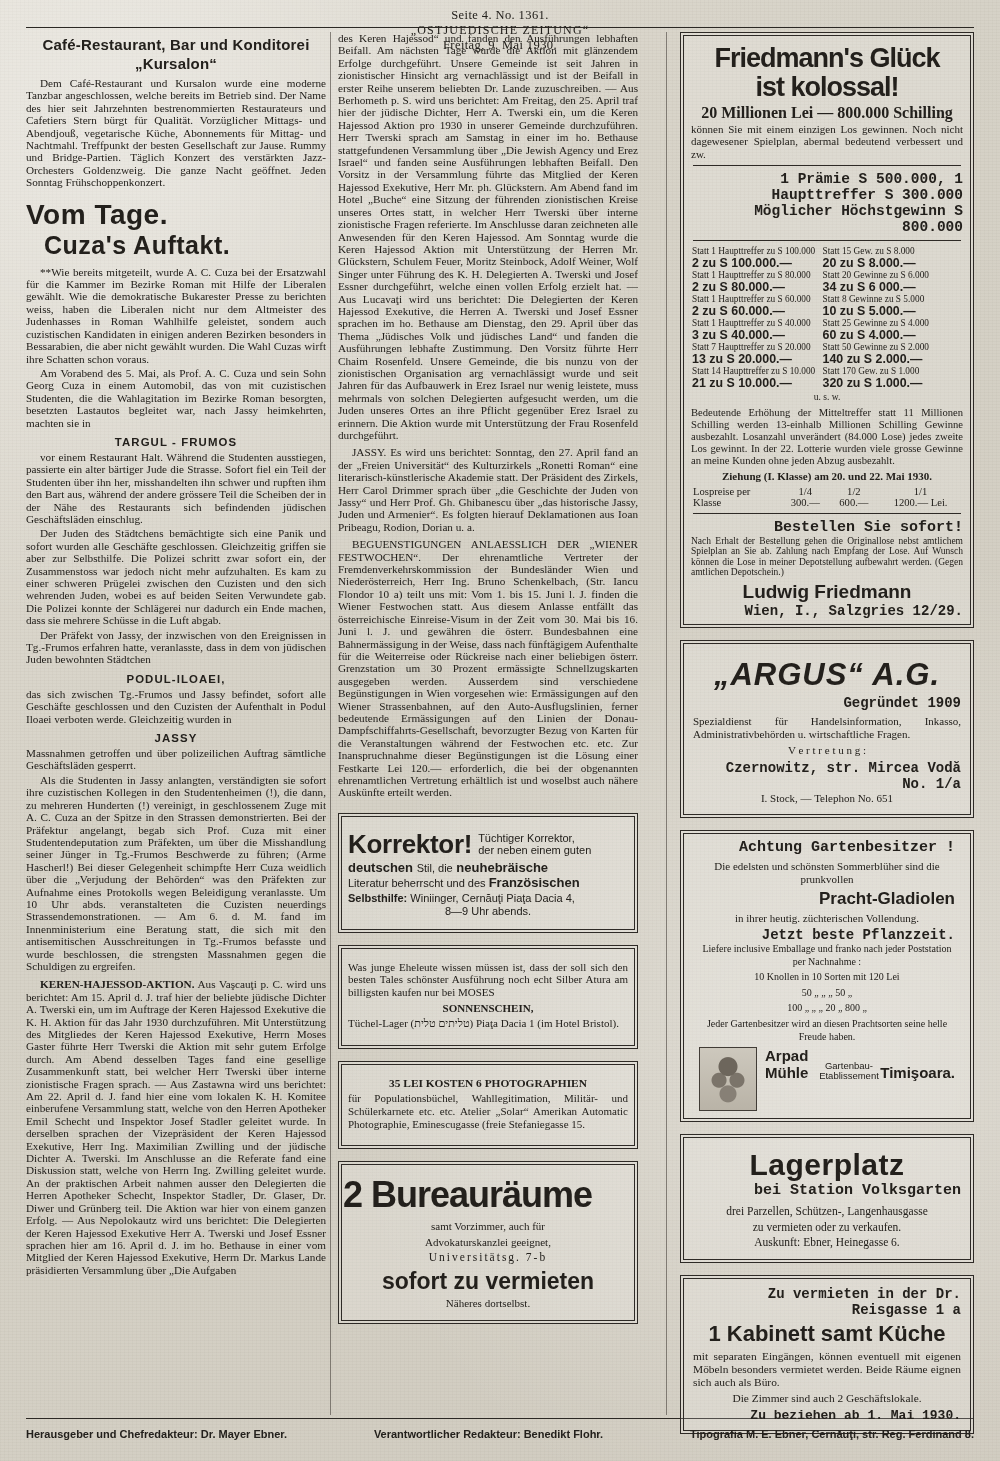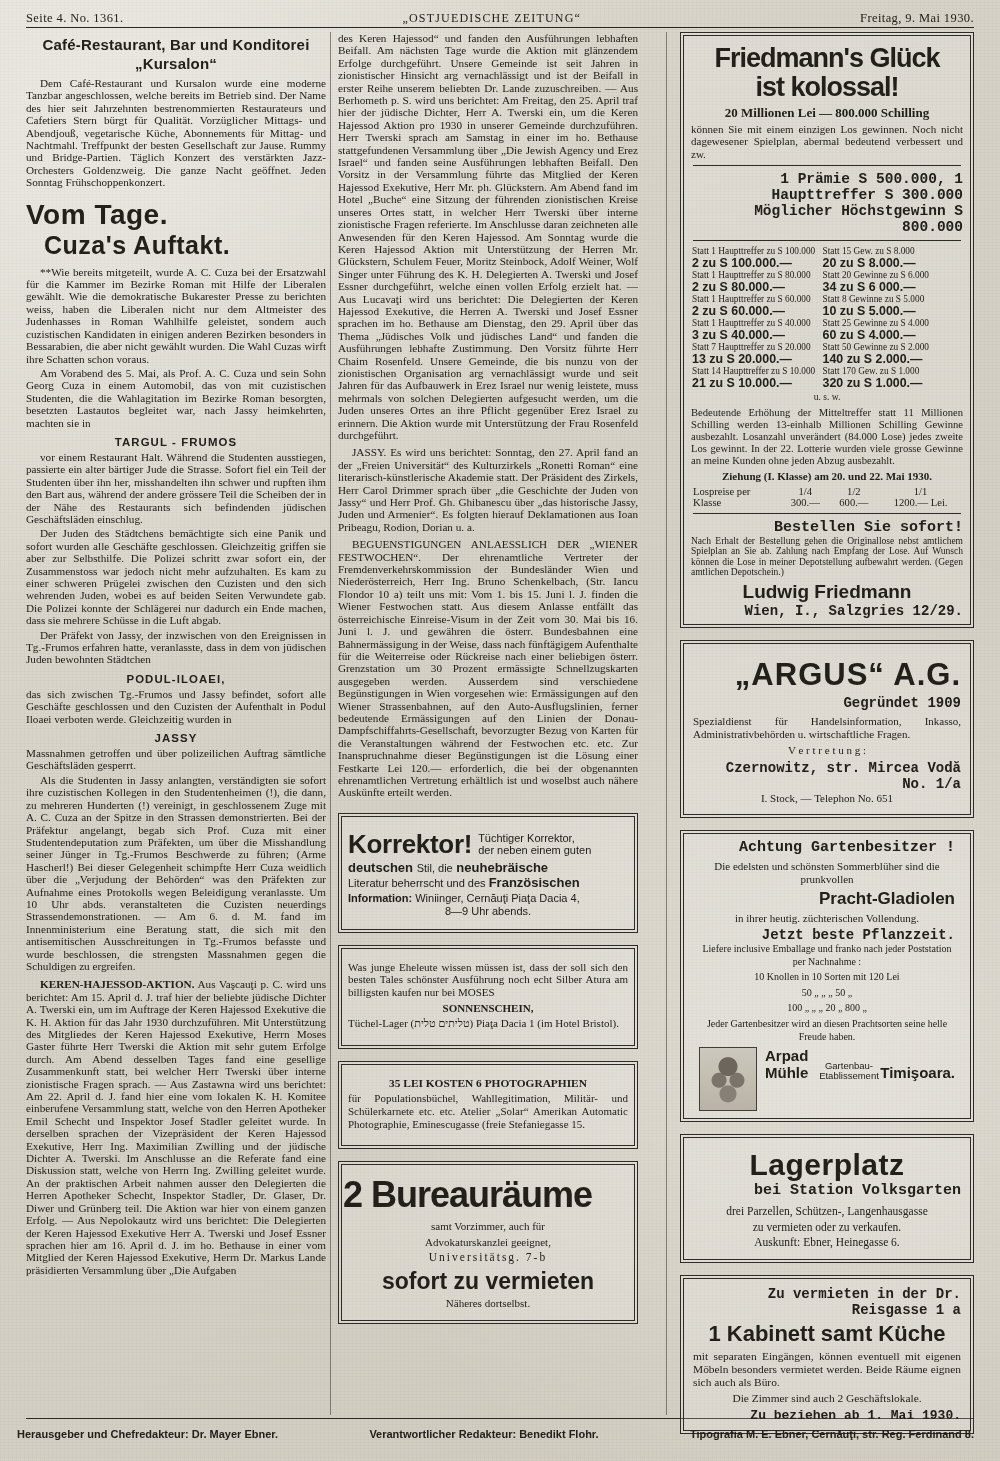--- a/index.html
+++ b/index.html
@@ -21,21 +21,21 @@
       repeating-linear-gradient(90deg, rgba(120,110,95,.035) 0 1px, rgba(255,255,255,0) 1px 4px),
       linear-gradient(135deg,#e0dcd2 0%, #d6d2c7 40%, #cfcabe 100%);
     pointer-events:none;
   }
   .sheet{position:absolute;inset:0;padding:0;}
 
   
   .masthead{
     position:absolute;left:26px;right:26px;top:8px;height:20px;
     display:flex;align-items:center;justify-content:space-between;
-    font-size:12.5px;letter-spacing:.4px;
+    font-size:12.5px;letter-spacing:.4px;flex-direction:column;
   }
   .masthead .mid{font-size:12px;letter-spacing:1.2px;}
   .rule{position:absolute;left:26px;right:26px;background:#2b2824;height:1px;}
   .rule.top{top:27px;}
   .rule.bot{top:1418px;}
 
   
   .cols{position:absolute;left:26px;top:32px;width:948px;height:1380px;}
   .col{position:absolute;top:0;}
   .c1{left:0;width:300px;}
@@ -79,37 +79,37 @@
   table.prizes{width:100%;border-collapse:collapse;font-size:10.4px;}
   table.prizes td{padding:0 1px;vertical-align:bottom;}
   table.prizes td.l{width:48%;}
   table.prizes td.b{font-family:"Liberation Sans", sans-serif;font-weight:bold;font-size:12.4px;}
   .thin{font-size:9.3px;}
   .lospr{font-size:10.6px;width:100%;border-collapse:collapse;text-align:center;}
   .lospr td{padding:0 2px;}
 
   
   .footer{
-    position:absolute;left:17px;right:26px;top:1424px;height:20px;
+    position:absolute;left:26px;right:26px;top:1424px;height:20px;
     display:flex;justify-content:space-between;align-items:center;
     font-size:11px;font-weight:bold;font-family:"Liberation Sans", sans-serif;
   }
   .korr{font-family:"Liberation Sans", sans-serif;}
   .korrtitle{font-size:26px;font-weight:bold;letter-spacing:-.3px;}
   .bold{font-weight:bold;}
   .sp{letter-spacing:2px;}
   .huge{
     font-family:"Liberation Sans", sans-serif;font-weight:bold;
     font-size:34px;letter-spacing:-1px;text-align:center;margin:2px 0;
   }
   .mid20{font-family:"Liberation Sans", sans-serif;font-weight:bold;font-size:20px;text-align:center;}
   .mid16{font-family:Liberation Mono, monospace;font-weight:bold;font-size:16px;text-align:right;}
   .argus{
     font-family:"Liberation Sans", sans-serif;font-weight:bold;
-    font-size:31px;text-align:right;letter-spacing:1px;margin:6px 0 2px;
+    font-size:31px;text-align:center;letter-spacing:1px;margin:6px 0 2px;font-style:italic;
   }
   .gladio{font-family:"Liberation Sans", sans-serif;font-weight:bold;font-size:17px;text-align:right;margin:3px 0;}
   .lager{font-family:"Liberation Sans", sans-serif;font-weight:bold;font-size:30px;text-align:center;letter-spacing:.5px;margin:3px 0 0;}
   .kab{font-family:"Liberation Sans", sans-serif;font-weight:bold;font-size:22px;text-align:center;margin:3px 0;}
   .bureau{
     font-family:"Liberation Sans", sans-serif;font-weight:bold;font-size:36px;
     letter-spacing:-1px;margin:2px 0 4px 0;
   }
   .vermieten{font-family:"Liberation Sans", sans-serif;font-weight:bold;font-size:23px;margin:4px 0 2px;}
   .muehle{
@@ -184,21 +184,21 @@
           <div style="font-size:13px;line-height:15px;">
             <b>deutschen</b>
             <span style="font-size:11px">Stil, die</span>
             <b>neuhebräische</b>
           </div>
           <div style="font-size:11px;line-height:13px;">
             <span>Literatur beherrscht und des</span>
             <b style="font-size:13px">Französischen</b>
           </div>
           <div style="font-size:11px;line-height:13px;margin-top:2px;">
-            <b>Information:</b>
+            <b>Selbsthilfe:</b>
             <span>Winiinger, Cernăuţi Piaţa Dacia 4,</span>
           </div>
           <div style="font-size:11px;text-align:center;">8—9 Uhr abends.</div>
         </div>
       </div>
 
       <div class="ad">
         <div class="dbl"></div>
         <div class="ad-inner">
           <p class="adtxt">Was junge Eheleute wissen müssen ist, dass der soll sich den besten Tales schönster Ausführung noch echt Silber Atura am billigsten kaufen nur bei MOSES</p>
@@ -228,21 +228,21 @@
       </div>
     </div>
 
     <div class="col c3">
 
       <div class="ad" style="padding:8px 10px">
         <div class="dbl"></div>
         <div class="ad-inner">
           <div class="huge" style="font-size:27px">Friedmann's Glück</div>
           <div class="huge" style="font-size:27px;margin-top:-4px">ist kolossal!</div>
-          <div class="adc bold" style="font-size:13px;margin-top:4px">20 Millionen Lei — 800.000 Schilling</div>
+          <div class="adc bold" style="font-size:16px;margin-top:4px">20 Millionen Lei — 800.000 Schilling</div>
           <div class="adtxt">können Sie mit einem einzigen Los gewinnen. Noch nicht dagewesener Spielplan, abermal bedeutend verbessert und zw.</div>
           <div class="sep"></div>
           <div class="mid16" style="font-size:14.5px">1 Prämie S 500.000, 1 Haupttreffer S 300.000</div>
           <div class="mid16" style="font-size:14.5px">Möglicher Höchstgewinn  S  800.000</div>
           <div class="sep"></div>
           <table class="prizes">
             <tbody id="prize-rows">
                 <tr>
                   <td class="l thin">Statt 1 Haupttreffer zu S 100.000</td>
                   <td class="thin">Statt 15 Gew. zu S 8.000</td>

